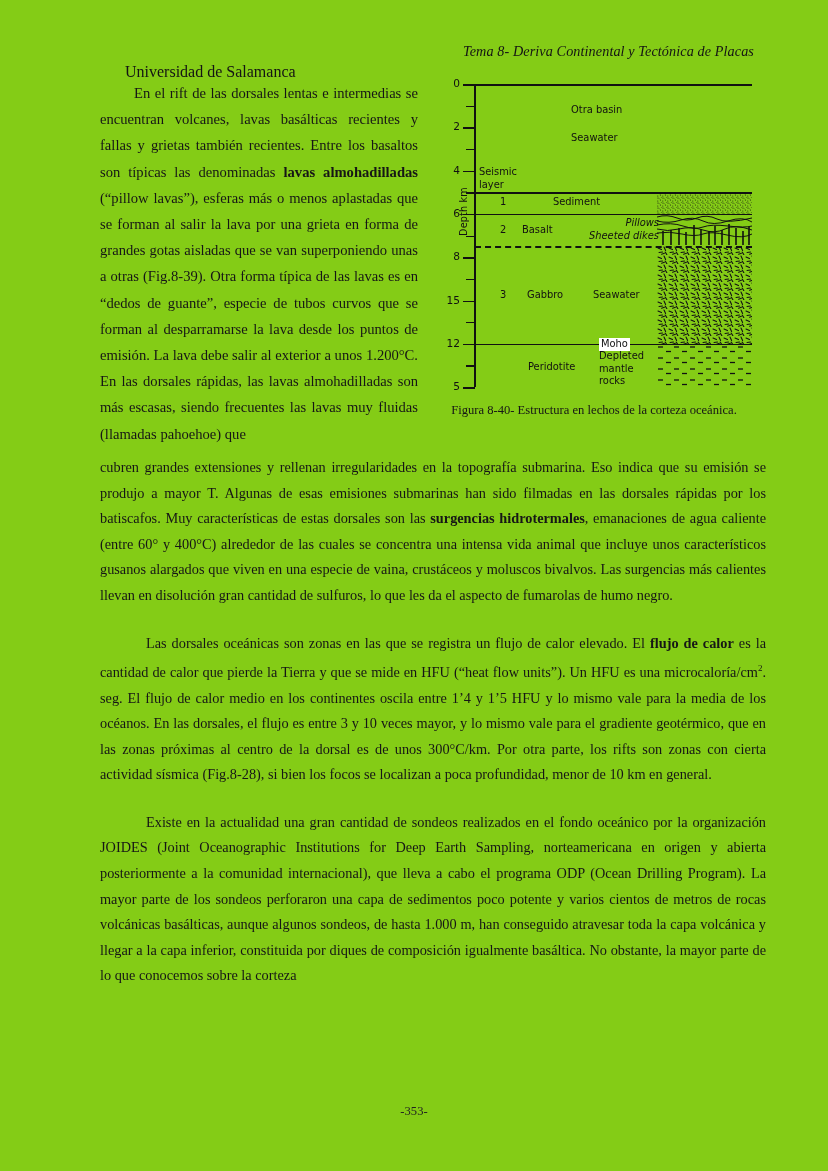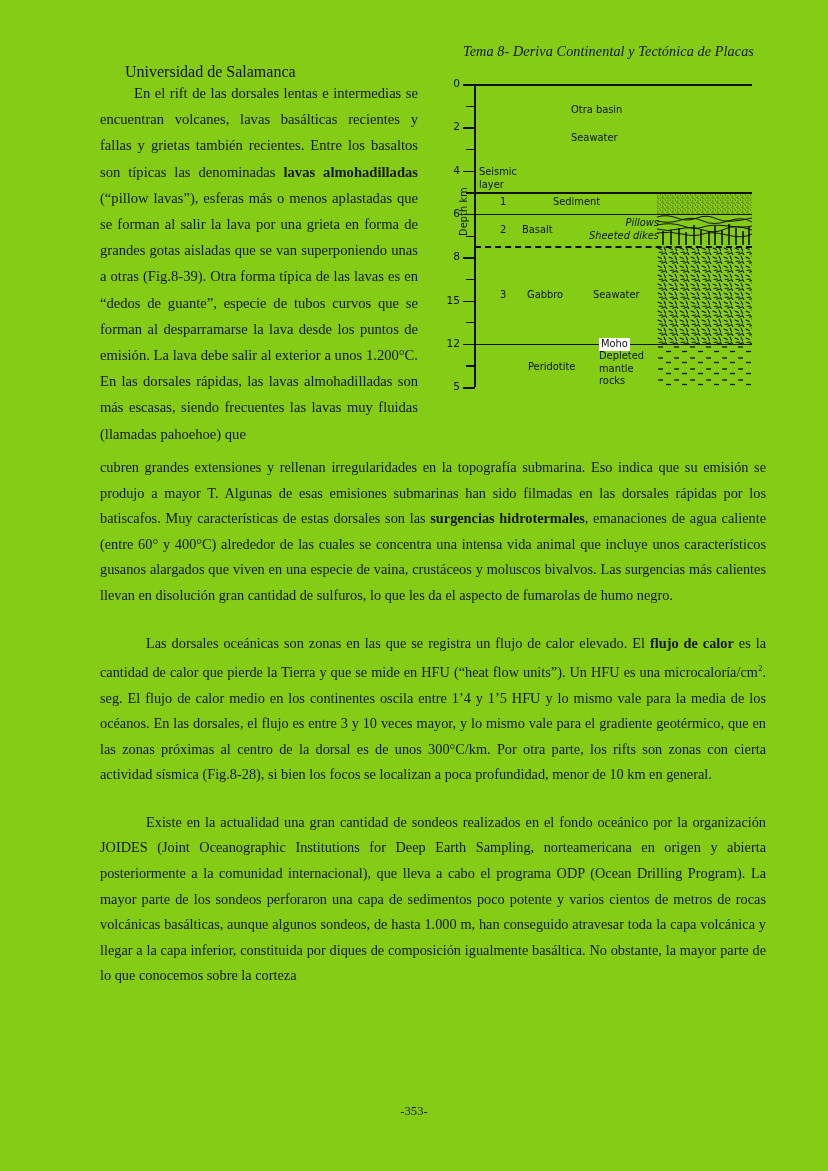--- a/index.html
+++ b/index.html
@@ -327,20 +327,21 @@
         <div class="lbl" style="left:124px; top:254px; background:#fff; padding:0 2px;">Moho</div>
         <div class="lbl" style="left:53px; top:277px;">Peridotite</div>
         <div class="lbl" style="left:124px; top:266px;">Depleted
 mantle
 rocks</div>
 
       </div>
     </div>
   </div>
 
+  <div class="fig-caption">Figura 8-40- Estructura en lechos de la corteza oceánica.</div>
 
   <div class="body">
     <p><span>cubren grandes extensiones y rellenan irregularidades en la topografía submarina. Eso indica que su emisión se produjo a mayor T. Algunas de esas emisiones submarinas han sido filmadas en las dorsales rápidas por los batiscafos. Muy características de estas dorsales son las </span><b>surgencias hidrotermales</b><span>, emanaciones de agua caliente (entre 60° y 400°C) alrededor de las cuales se concentra una intensa vida animal que incluye unos característicos gusanos alargados que viven en una especie de vaina, crustáceos y moluscos bivalvos. Las surgencias más calientes llevan en disolución gran cantidad de sulfuros, lo que les da el aspecto de fumarolas de humo negro.</span></p>
 
     <p class="ind"><span>Las dorsales oceánicas son zonas en las que se registra un flujo de calor elevado. El </span><b>flujo de calor</b><span> es la cantidad de calor que pierde la Tierra y que se mide en HFU (“heat flow units”). Un HFU  es una microcaloría/cm</span><sup>2</sup><span>. seg. El flujo de calor medio en los continentes oscila entre 1’4 y 1’5 HFU y lo mismo vale para la media de los océanos. En las dorsales, el flujo es entre 3 y 10 veces mayor, y lo mismo vale para el gradiente geotérmico, que en las zonas próximas al centro de la dorsal es de unos 300°C/km. Por otra parte, los rifts son zonas con cierta actividad sísmica (Fig.8-28), si bien los focos se localizan a poca profundidad, menor de 10 km en general.</span></p>
 
     <p class="ind">Existe en la actualidad una gran cantidad de sondeos realizados en el fondo oceánico por la organización JOIDES (Joint Oceanographic Institutions for Deep Earth Sampling, norteamericana en origen y abierta posteriormente a la comunidad internacional), que lleva a cabo el programa ODP (Ocean Drilling Program). La mayor parte de los sondeos perforaron una capa de sedimentos poco potente y varios cientos de metros de rocas volcánicas basálticas, aunque algunos sondeos, de hasta 1.000 m, han conseguido atravesar toda la capa volcánica y llegar a la capa inferior, constituida por diques de composición igualmente basáltica. No obstante, la mayor parte de lo que conocemos sobre la corteza</p>
   </div>
 
   <div class="pagenum">-353-</div>

